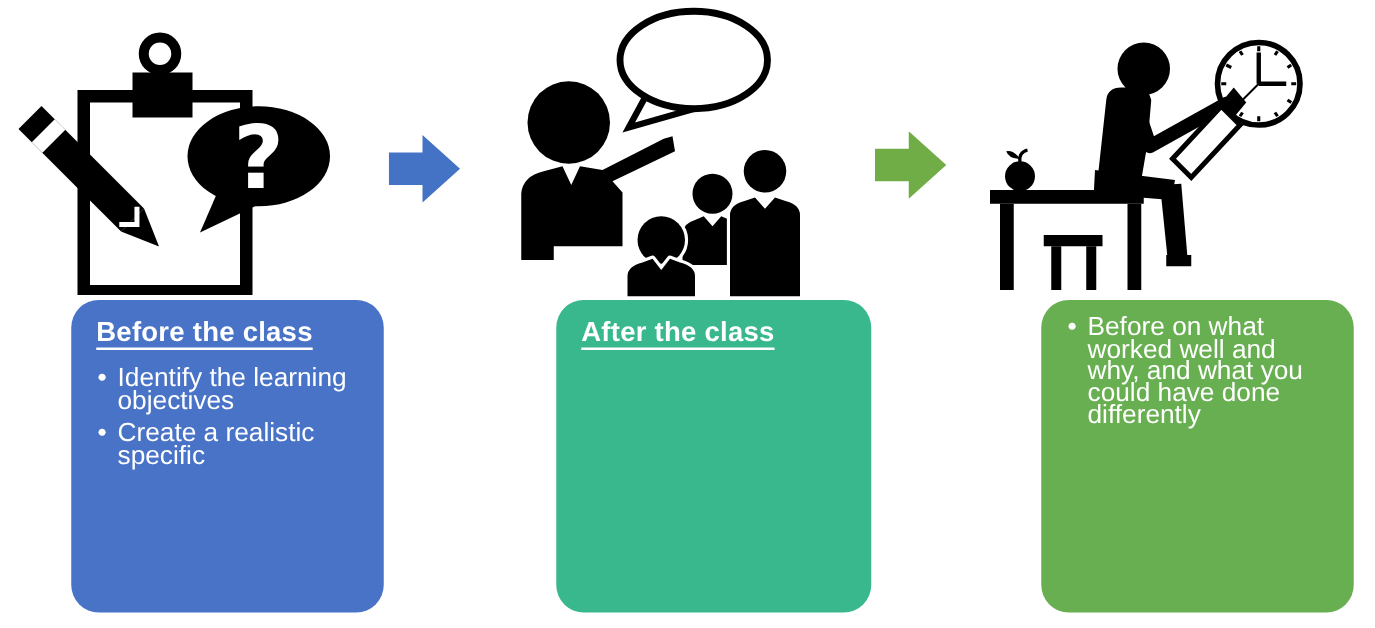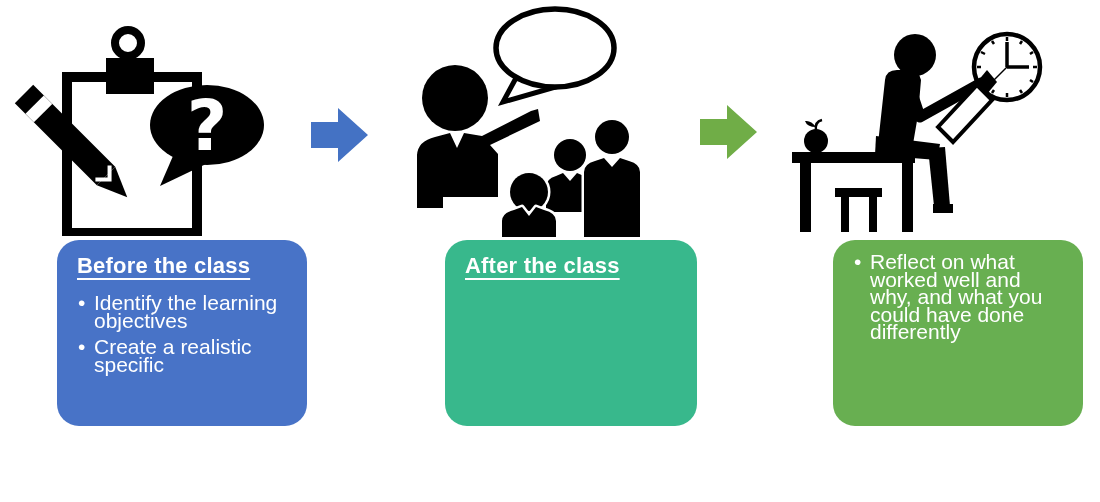--- a/index.html
+++ b/index.html
@@ -8,21 +8,21 @@
     font-family:"Liberation Sans", sans-serif;overflow:hidden;
   }
   .icon{position:absolute;}
   #icon-planning{left:10px;top:14px;}
   #icon-teaching{left:405px;top:5px;}
   #icon-reflection{left:770px;top:20px;}
   .flow-arrow{position:absolute;}
   #arrow-1{left:311px;top:108px;}
   #arrow-2{left:700px;top:105px;}
   .card{
-    position:absolute;top:240px;height:186px;border-radius:22px;
+    position:absolute;top:240px;height:250px;border-radius:22px;
     color:#fff;box-sizing:border-box;padding:13px 14px 18px 20px;
   }
   #card-before{left:57px;width:250px;}
   #card-during{left:445px;width:252px;}
   #card-after{left:833px;width:250px;}
   .card-title{
     margin:0 0 15px 0;font-size:22px;font-weight:700;letter-spacing:0.2px;
     text-decoration:underline;text-decoration-thickness:2px;text-underline-offset:5px;
   }
   .card ul{list-style:none;margin:0;padding:0;font-size:21px;line-height:17.5px;}
@@ -126,17 +126,17 @@
       <li>Create a realistic specific</li>
     </ul>
   </div>
 
   <div id="card-during" class="card" style="background: rgb(56, 184, 140);">
     <h2 class="card-title">After the class</h2>
   </div>
 
   <div id="card-after" class="card" style="background: rgb(104, 175, 81);">
     <ul>
-      <li>Reflect on what worked well and why, and what you could have done differently</li>
+      <li>Before on what worked well and why, and what you could have done differently</li>
     </ul>
   </div>
 
 </div>
 
 </body></html>

